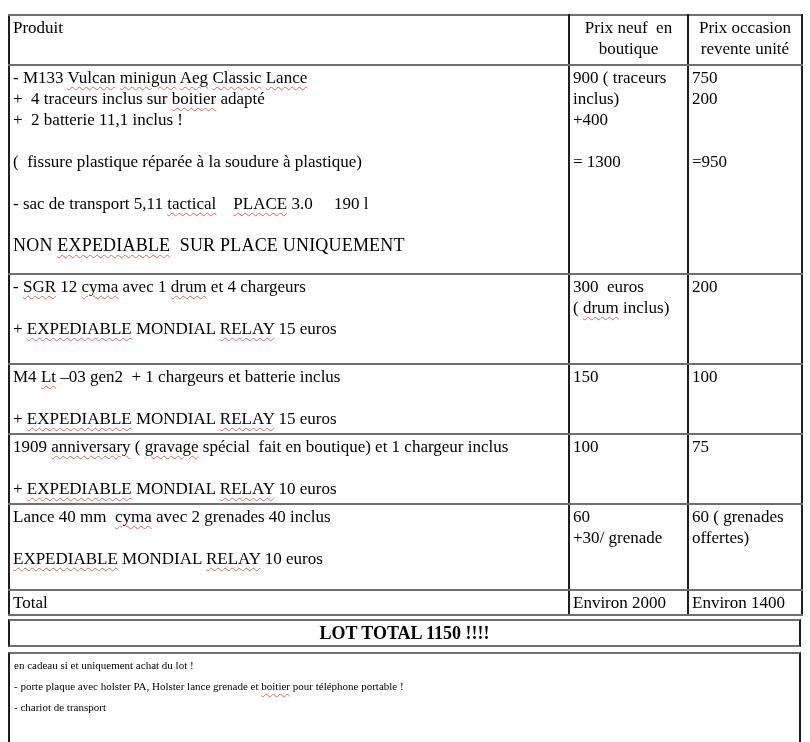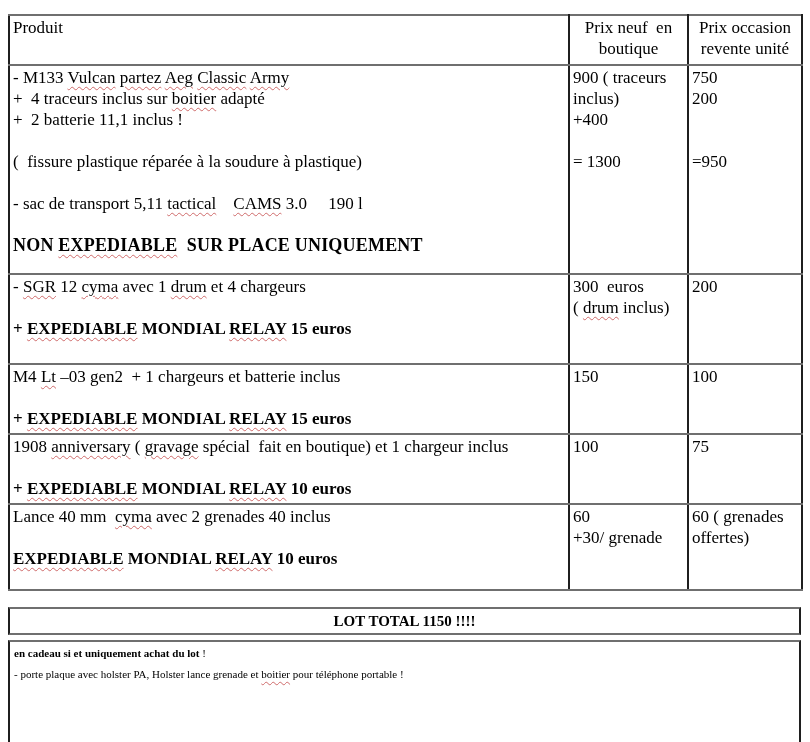--- a/index.html
+++ b/index.html
@@ -6,27 +6,27 @@
   body{width:810px;height:742px;overflow:hidden;color:#000;
        font-family:"Liberation Serif", "DejaVu Serif", serif;}
   .page{padding:14px 9px 0 8px;}
   table.price{border-collapse:collapse;table-layout:fixed;width:793px;}
   th,td{border:2px solid;border-color:#6f6f6f #1f1f1f;vertical-align:top;
         padding:1px 3px;font-weight:normal;font-size:17px;line-height:21px;}
   th{height:46px;}
   .a-c{}
   .a-l{text-align:left;}
   .line{white-space:pre-wrap;min-height:21px;}
-  .b{font-weight:bold;}
+  .b{font-weight:normal;}
   .lg{font-size:18px;letter-spacing:.2px;}
   .err{text-decoration:underline;text-decoration-style:wavy;
        text-decoration-color:#cf6b6b;text-decoration-thickness:1px;
        text-underline-offset:3px;}
-  .lot-box{border:2px solid;border-color:#6f6f6f #1f1f1f;margin-top:16px;
-           height:24px;text-align:center;font-weight:bold;font-size:15px;
+  .lot-box{border:2px solid;border-color:#6f6f6f #1f1f1f;margin-top:3px;
+           height:24px;text-align:center;font-weight:bold;font-size:18px;
            line-height:24px;}
   .footer-box{border:2px solid;border-color:#6f6f6f #1f1f1f;margin-top:5px;
               height:101px;padding:1px 4px;font-size:11px;line-height:21px;
               overflow:hidden;}
   .footer-box .line{min-height:21px;}
 </style>
 </head>
 <body>
 
 <div class="page">
@@ -48,27 +48,27 @@
           </th>
           <th class="a-c">
             <div class="line"><span>Prix occasion</span></div>
             <div class="line"><span>revente unité</span></div>
           </th>
         </tr>
     </thead>
     <tbody>
         <tr style="height: 209px;">
           <td class="a-l">
-            <div class="line"><span>- M133 </span><span class="err">Vulcan</span><span> </span><span class="err">partez</span><span> </span><span class="err">Aeg</span><span> </span><span class="err">Classic</span><span> </span><span class="err">Army</span></div>
+            <div class="line"><span>- M133 </span><span class="err">Vulcan</span><span> </span><span class="err">minigun</span><span> </span><span class="err">Aeg</span><span> </span><span class="err">Classic</span><span> </span><span class="err">Lance</span></div>
             <div class="line"><span>+  4 traceurs inclus sur </span><span class="err">boitier</span><span> adapté</span></div>
             <div class="line"><span>+  2 batterie 11,1 inclus !</span></div>
             <div class="line"></div>
             <div class="line"><span>(  fissure plastique réparée à la soudure à plastique)</span></div>
             <div class="line"></div>
-            <div class="line"><span>- sac de transport 5,11 </span><span class="err">tactical</span><span>    </span><span class="err">CAMS</span><span> 3.0     190 l</span></div>
+            <div class="line"><span>- sac de transport 5,11 </span><span class="err">tactical</span><span>    </span><span class="err">PLACE</span><span> 3.0     190 l</span></div>
             <div class="line"></div>
             <div class="line"><span class="b lg">NON </span><span class="b err lg">EXPEDIABLE</span><span class="b lg">  SUR PLACE UNIQUEMENT</span></div>
           </td>
           <td class="a-c">
             <div class="line"><span>900 ( traceurs</span></div>
             <div class="line"><span>inclus)</span></div>
             <div class="line"><span>+400</span></div>
             <div class="line"></div>
             <div class="line"><span>= 1300</span></div>
           </td>
@@ -102,21 +102,21 @@
           </td>
           <td class="a-c">
             <div class="line"><span>150</span></div>
           </td>
           <td class="a-c">
             <div class="line"><span>100</span></div>
           </td>
         </tr>
         <tr style="height: 70px;">
           <td class="a-l">
-            <div class="line"><span>1908 </span><span class="err">anniversary</span><span> ( </span><span class="err">gravage</span><span> spécial  fait en boutique) et 1 chargeur inclus</span></div>
+            <div class="line"><span>1909 </span><span class="err">anniversary</span><span> ( </span><span class="err">gravage</span><span> spécial  fait en boutique) et 1 chargeur inclus</span></div>
             <div class="line"></div>
             <div class="line"><span class="b">+ </span><span class="b err">EXPEDIABLE</span><span class="b"> MONDIAL </span><span class="b err">RELAY</span><span class="b"> 10 euros</span></div>
           </td>
           <td class="a-c">
             <div class="line"><span>100</span></div>
           </td>
           <td class="a-c">
             <div class="line"><span>75</span></div>
           </td>
         </tr>
@@ -128,26 +128,38 @@
           </td>
           <td class="a-c">
             <div class="line"><span>60</span></div>
             <div class="line"><span>+30/ grenade</span></div>
           </td>
           <td class="a-c">
             <div class="line"><span>60 ( grenades</span></div>
             <div class="line"><span>offertes)</span></div>
           </td>
         </tr>
+        <tr style="height: 24px;">
+          <td class="a-c">
+            <div class="line"><span class="b">Total</span></div>
+          </td>
+          <td class="a-c">
+            <div class="line"><span>Environ 2000</span></div>
+          </td>
+          <td class="a-c">
+            <div class="line"><span>Environ 1400</span></div>
+          </td>
+        </tr>
       </tbody>
   </table>
 
   <div class="lot-box">
     <span>LOT TOTAL 1150 !!!!</span>
   </div>
 
   <div class="footer-box">
       <div class="line"><span class="b">en cadeau si et uniquement achat du lot</span><span> !</span></div>
       <div class="line"><span>- porte plaque avec holster PA, Holster lance grenade et </span><span class="err">boitier</span><span> pour téléphone portable !</span></div>
+      <div class="line"><span>- chariot de transport</span></div>
       <div class="line"></div>
     </div>
 
 </div>
 
 </body></html>

